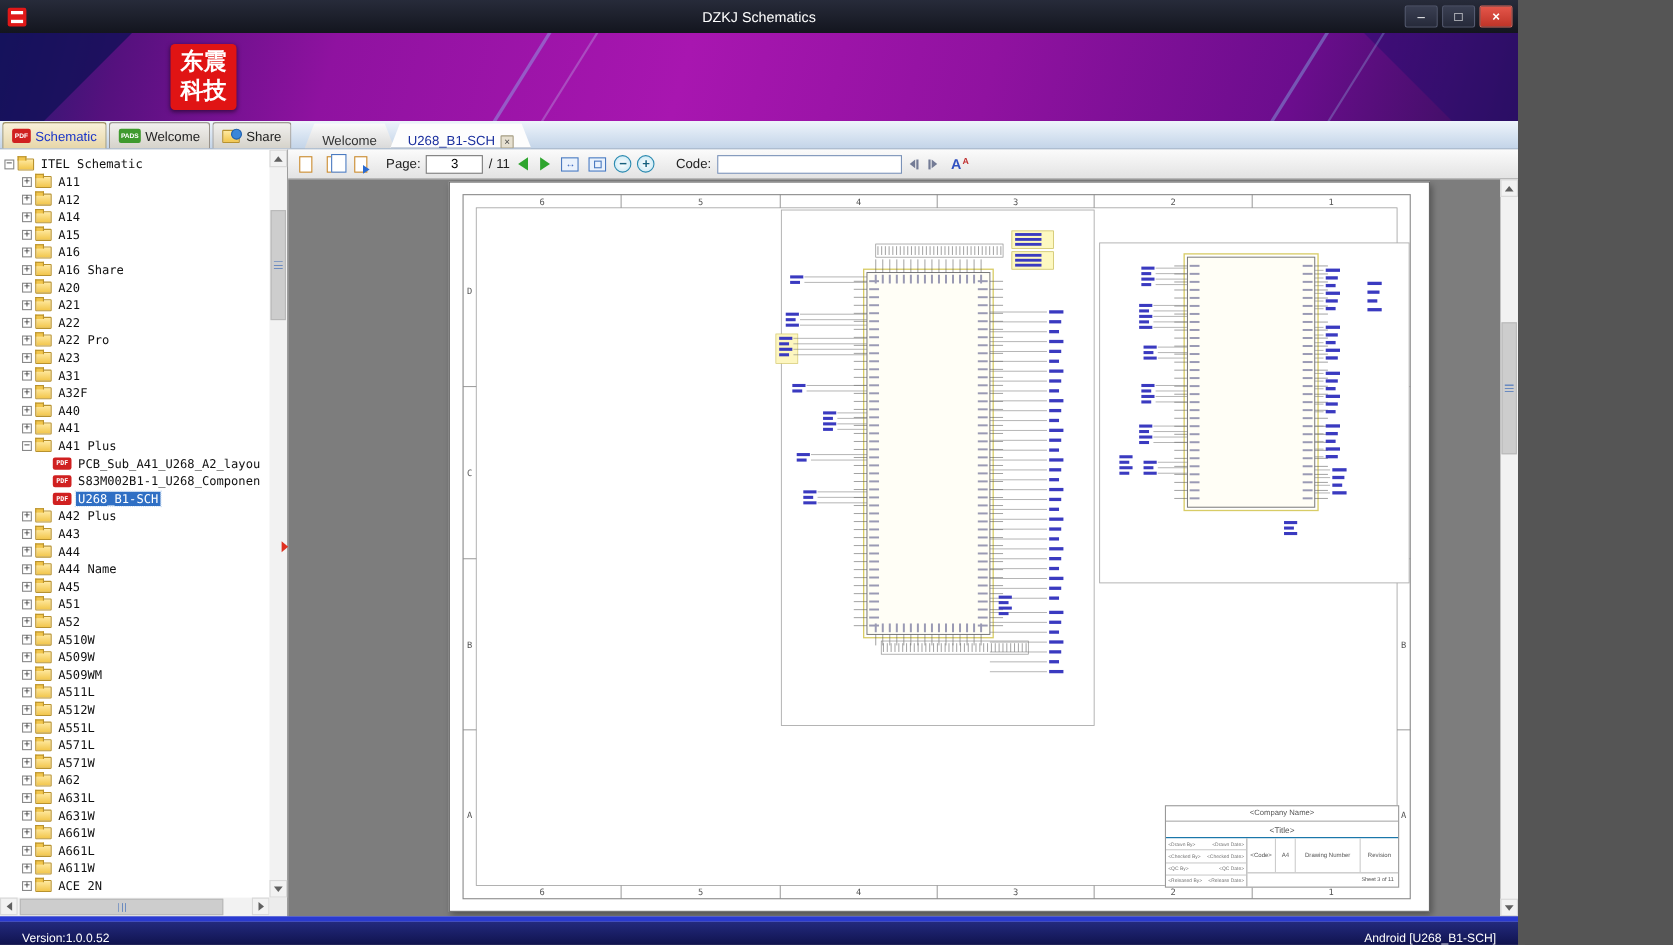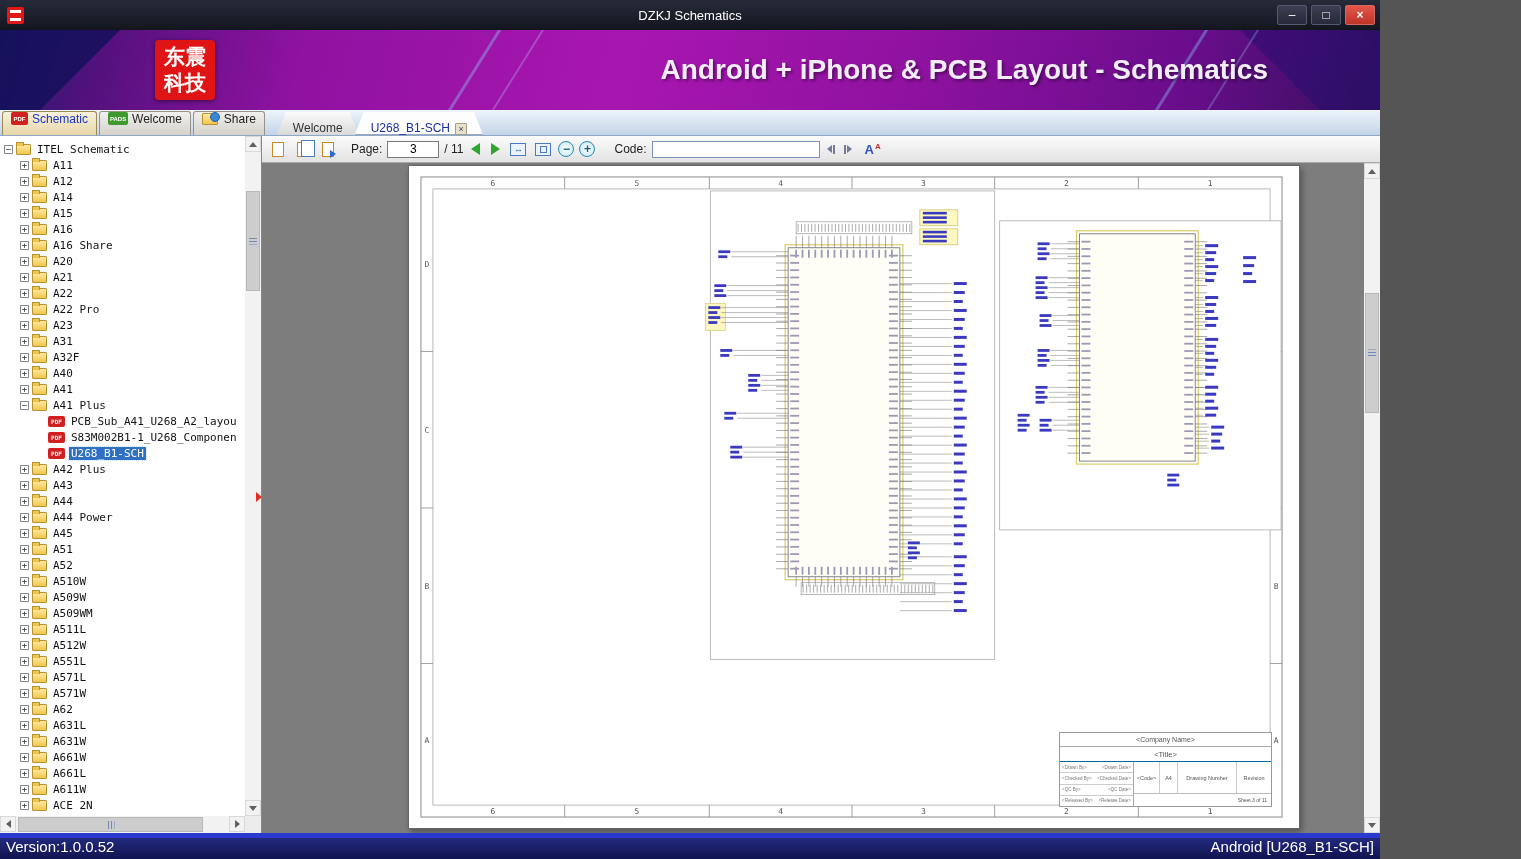--- a/index.html
+++ b/index.html
@@ -24,21 +24,21 @@
 .banner .streak{position:absolute;width:3px;height:130px;background:rgba(140,220,255,.35);transform:rotate(32deg)}
 .banner .s1{left:470px;top:-20px}.banner .s2{left:520px;top:-30px;width:2px;background:rgba(200,240,255,.25)}
 .banner .s3{left:1180px;top:-25px}.banner .s4{left:1235px;top:-30px;width:2px;background:rgba(160,230,255,.25)}
 .logo{position:absolute;left:155px;top:10px;width:60px;height:60px;background:#e01414;border-radius:4px;color:#fff;display:flex;flex-direction:column;align-items:center;justify-content:center;font-weight:bold;font-size:21px;line-height:26px;box-shadow:0 1px 4px rgba(0,0,0,.5)}
 .app-name{position:absolute;left:233px;top:22px;color:#fff;font-size:36px;font-weight:bold;letter-spacing:1px;text-shadow:2px 2px 3px rgba(0,0,0,.45)}
 .tagline{position:absolute;right:112px;top:50%;transform:translateY(-50%);color:#f2eef8;font-size:28px;font-weight:bold;text-shadow:2px 2px 3px rgba(0,0,0,.4)}
 
 
 .tabrow{position:absolute;left:0;top:110px;width:100%;height:26px;background:linear-gradient(#eef4fb,#c3d4e8);border-bottom:1px solid #8fa8c8;display:flex;align-items:flex-end}
 .navtabs{display:flex;align-items:flex-end;margin-left:2px}
-.navtab{height:24px;display:flex;gap:4px;padding:0 8px;font-size:12px;border:1px solid #98928a;border-bottom:none;border-radius:3px 3px 0 0;background:linear-gradient(#f1f0ee,#d5d2ca);color:#222;margin-right:2px}
+.navtab{height:24px;display:flex;align-items:center;gap:4px;padding:0 8px;font-size:12px;border:1px solid #98928a;border-bottom:none;border-radius:3px 3px 0 0;background:linear-gradient(#f1f0ee,#d5d2ca);color:#222;margin-right:2px}
 .navtab.active{background:linear-gradient(#f9f1da,#e6d6a8);border-color:#9a8a5a;color:#1a35c8}
 .mini-pdf{width:17px;height:13px;background:#d02020;border-radius:2px;color:#fff;font-size:6px;font-weight:bold;display:flex;align-items:center;justify-content:center}
 .mini-pads{width:20px;height:13px;background:#3f9a2e;border-radius:2px;color:#fff;font-size:6px;font-weight:bold;display:flex;align-items:center;justify-content:center}
 .mini-share{position:relative;width:18px;height:13px}
 .mini-share::before{content:"";position:absolute;left:0;bottom:0;width:14px;height:10px;background:linear-gradient(#ffe9a0,#f2c64c);border:1px solid #b8922e;border-radius:1px}
 .mini-share::after{content:"";position:absolute;right:0;top:0;width:8px;height:8px;border-radius:50%;background:#3a86d8;border:1px solid #1d5fae}
 .doctabs{display:flex;align-items:flex-end;margin-left:10px}
 .doctab{height:23px;display:flex;align-items:flex-end;gap:5px;padding:0 16px;font-size:12px;color:#333;background:linear-gradient(#fbfbfb,#d9d9d9);clip-path:polygon(9px 0,calc(100% - 9px) 0,100% 100%,0 100%);margin-right:-4px}
 .doctab.active{background:#fdfdfd;color:#1a2f9e;z-index:2;box-shadow:0 -1px 0 #9aa8bc inset}
 .tab-close{width:12px;height:12px;background:#e6e0d0;border:1px solid #a69e84;font-size:9px;line-height:9px;display:flex;align-items:center;justify-content:center;color:#444;border-radius:1px}
@@ -108,21 +108,21 @@
 .tb-srow:last-child{border-bottom:none}
 .tb-right{flex:1;display:flex;flex-direction:column}
 .tb-r1{flex:1;display:flex;border-bottom:1px solid #bbb}
 .tb-cell{display:flex;align-items:center;justify-content:center;border-right:1px solid #ccc;padding:0 2px}
 .tb-cell:last-child{border-right:none}
 .tb-cell.code{width:26px}.tb-cell.size{width:18px}.tb-cell.draw{flex:1}.tb-cell.rev{width:34px}
 .tb-r2{height:12px;display:flex;align-items:center;justify-content:flex-end;padding-right:4px;font-size:5px}
 
 
 .bottom-accent{position:absolute;left:0;top:833px;width:100%;height:5px;background:#2a3ad0}
-.statusbar{position:absolute;left:0;top:838px;width:100%;height:21px;background:linear-gradient(#232a7e,#10134e);color:#fff;font-size:15px;display:flex;align-items:flex-start;justify-content:space-between;padding:0 6px}
+.statusbar{position:absolute;left:0;top:838px;width:100%;height:21px;background:linear-gradient(#232a7e,#10134e);color:#fff;font-size:11px;display:flex;align-items:flex-end;justify-content:space-between;padding:0 20px}
 </style>
 </head>
 <body>
 
 <div class="app">
 
   <div class="titlebar">
     <div class="app-icon"></div>
     <div class="title-text">DZKJ Schematics</div>
     <div class="win-btns">
@@ -136,21 +136,20 @@
     <div class="wedge1"></div>
     <div class="wedge2"></div>
     <div class="streak s1"></div>
     <div class="streak s2"></div>
     <div class="streak s3"></div>
     <div class="streak s4"></div>
     <div class="logo">
       <span>东震</span>
       <span>科技</span>
     </div>
-    <div class="tagline">Android + iPhone &amp; PCB Layout - Schematics</div>
   </div>
 
   <div class="tabrow">
     <div class="navtabs">
       <div class="navtab active">
         <span class="mini-pdf">PDF</span>
         <span>Schematic</span>
       </div>
       <div class="navtab">
         <span class="mini-pads">PADS</span>
@@ -287,21 +286,21 @@
             <span class="lbl">A43</span>
           </div>
           <div class="tree-row" style="padding-left: 20px;">
             <span class="exp">+</span>
             <span class="foldericon"></span>
             <span class="lbl">A44</span>
           </div>
           <div class="tree-row" style="padding-left: 20px;">
             <span class="exp">+</span>
             <span class="foldericon"></span>
-            <span class="lbl">A44 Power</span>
+            <span class="lbl">A44 Name</span>
           </div>
           <div class="tree-row" style="padding-left: 20px;">
             <span class="exp">+</span>
             <span class="foldericon"></span>
             <span class="lbl">A45</span>
           </div>
           <div class="tree-row" style="padding-left: 20px;">
             <span class="exp">+</span>
             <span class="foldericon"></span>
             <span class="lbl">A51</span>

